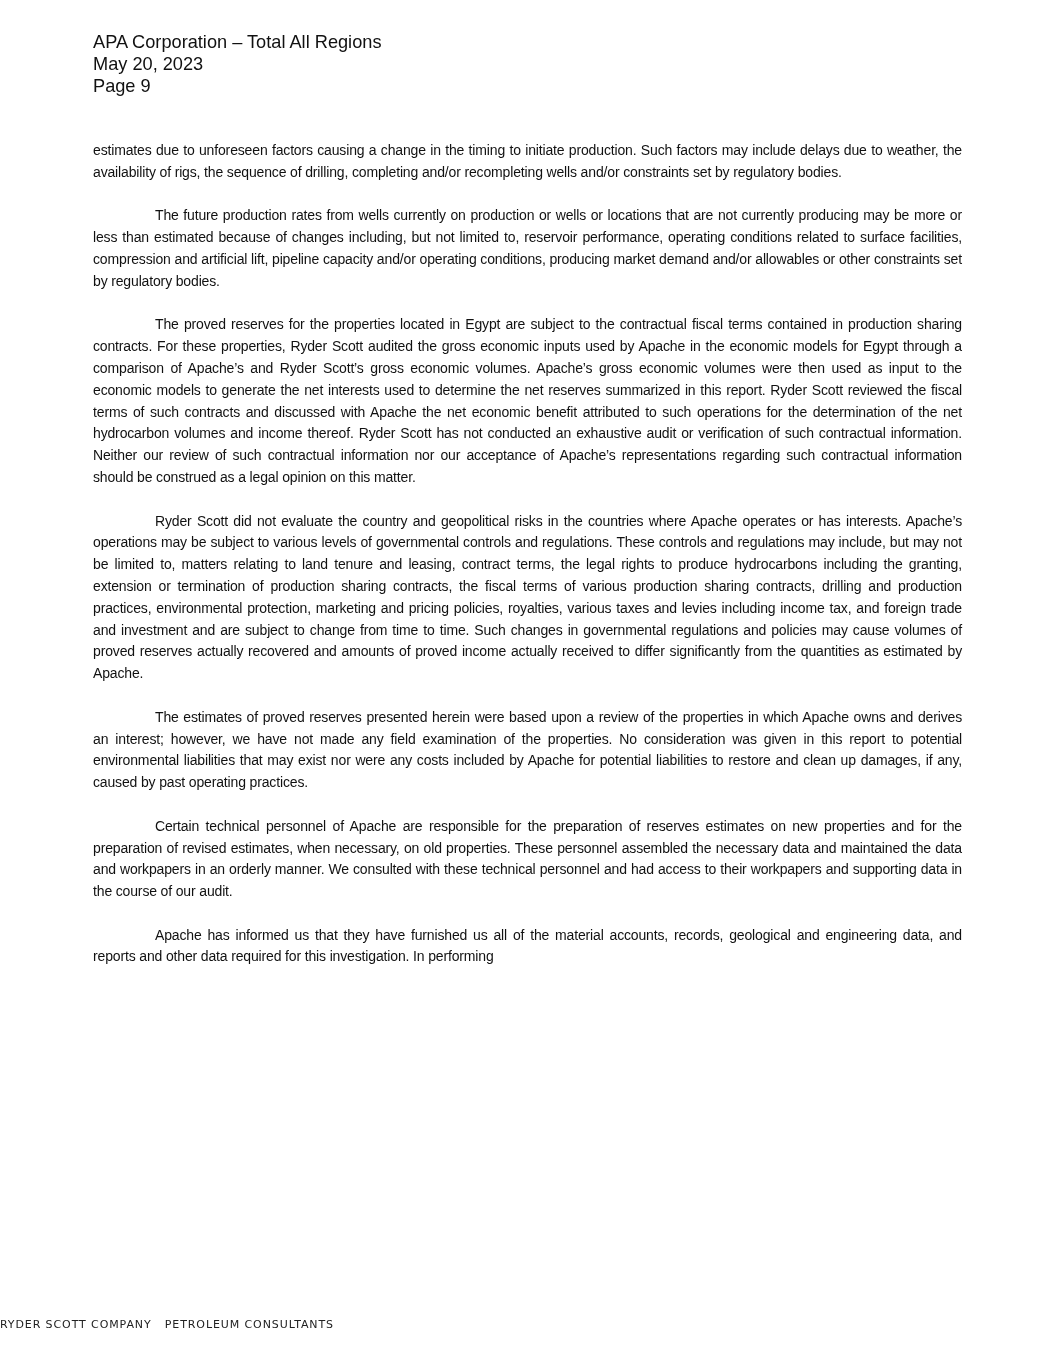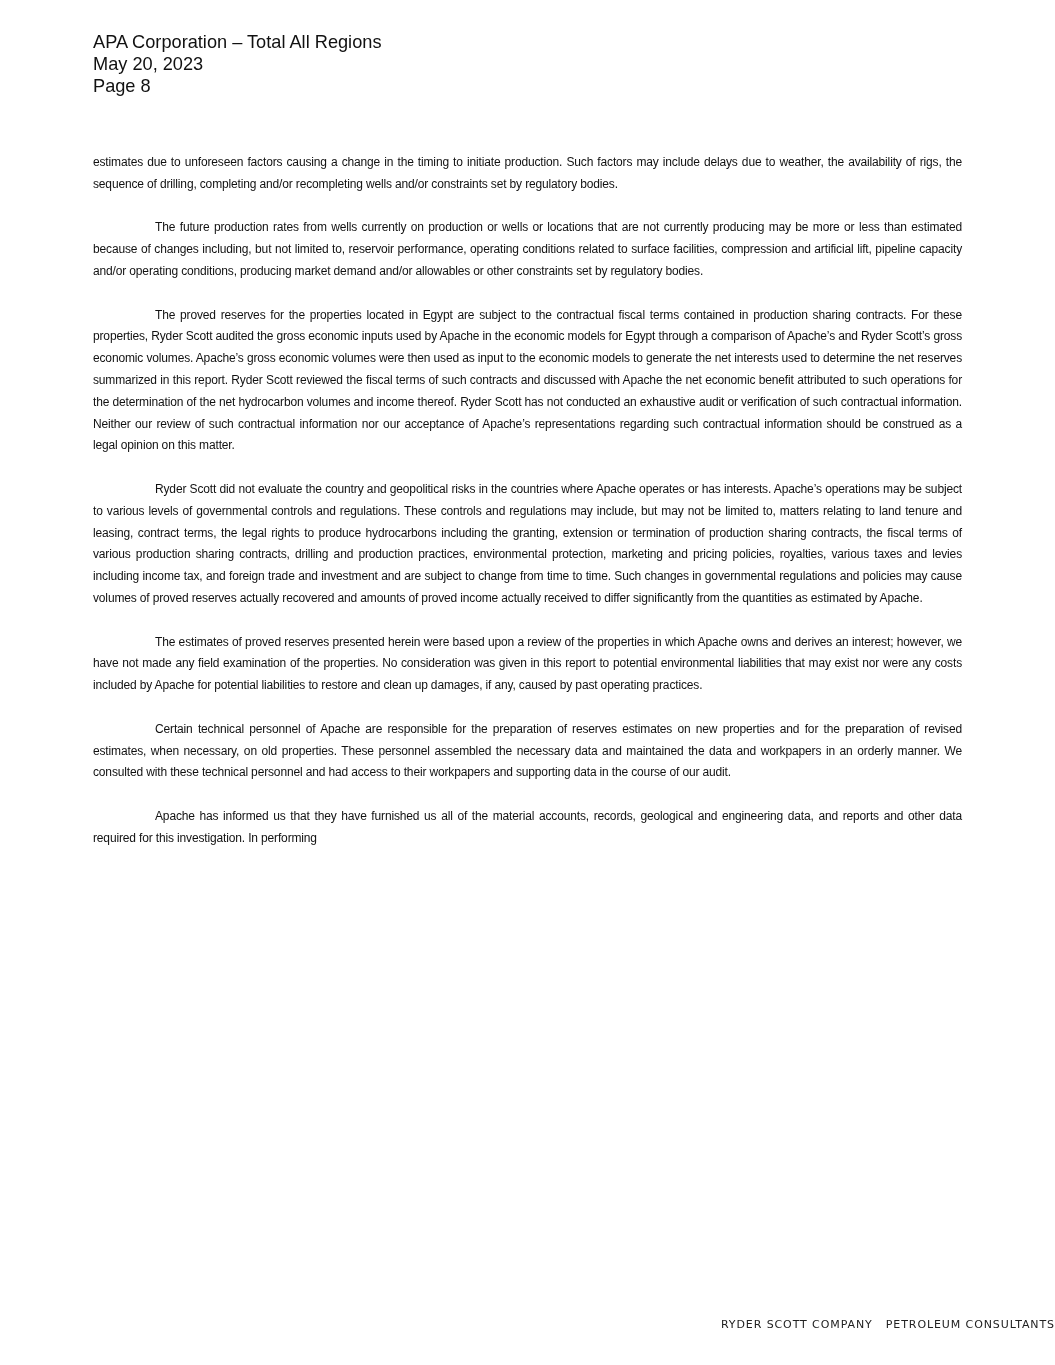--- a/index.html
+++ b/index.html
@@ -28,60 +28,60 @@
       top: 31px;
       font-size: 18.2px;
       line-height: 22px;
     }
     .header div {
       white-space: nowrap;
     }
     .body-text {
       position: absolute;
       left: 93px;
-      top: 152px;
+      top: 140px;
       width: 869px;
-      font-size: 12px;
+      font-size: 14px;
       line-height: 21.8px;
       letter-spacing: -0.15px;
     }
     .para {
       margin: 0 0 21.8px 0;
       text-align: justify;
       text-indent: 62px;
       hyphens: none;
     }
     .para.continuation {
       text-indent: 0;
     }
     .para.last {
       margin-bottom: 12px;
     }
     .footer {
       position: absolute;
       left: 0;
       width: 1055px;
       top: 1318px;
-      text-align: right;
+      text-align: left;
       font-family: "DejaVu Sans", sans-serif;
       font-size: 11px;
       letter-spacing: 0.9px;
       color: #222222;
       white-space: pre;
     }
   </style>
 </head>
 <body>
 
 <div class="page">
 
   <div class="header">
     <div>APA Corporation – Total All Regions</div>
     <div>May 20, 2023</div>
-    <div>Page 8</div>
+    <div>Page 9</div>
   </div>
 
   <div class="body-text">
     <p class="para continuation">estimates due to unforeseen factors causing a change in the timing to initiate production.  Such factors may include delays due to weather, the availability of rigs, the sequence of drilling, completing and/or recompleting wells and/or constraints set by regulatory bodies.</p>
     <p class="para">The future production rates from wells currently on production or wells or locations that are not currently producing may be more or less than estimated because of changes including, but not limited to, reservoir performance, operating conditions related to surface facilities, compression and artificial lift, pipeline capacity and/or operating conditions, producing market demand and/or allowables or other constraints set by regulatory bodies.</p>
     <p class="para">The proved reserves for the properties located in Egypt are subject to the contractual fiscal terms contained in production sharing contracts.  For these properties, Ryder Scott audited the gross economic inputs used by Apache in the economic models for Egypt through a comparison of Apache’s and Ryder Scott’s gross economic volumes.  Apache’s gross economic volumes were then used as input to the economic models to generate the net interests used to determine the net reserves summarized in this report.  Ryder Scott reviewed the fiscal terms of such contracts and discussed with Apache the net economic benefit attributed to such operations for the determination of the net hydrocarbon volumes and income thereof.  Ryder Scott has not conducted an exhaustive audit or verification of such contractual information.  Neither our review of such contractual information nor our acceptance of Apache’s representations regarding such contractual information should be construed as a legal opinion on this matter.</p>
     <p class="para">Ryder Scott did not evaluate the country and geopolitical risks in the countries where Apache operates or has interests.  Apache’s operations may be subject to various levels of governmental controls and regulations.  These controls and regulations may include, but may not be limited to, matters relating to land tenure and leasing, contract terms, the legal rights to produce hydrocarbons including the granting, extension or termination of production sharing contracts, the fiscal terms of various production sharing contracts, drilling and production practices, environmental protection, marketing and pricing policies, royalties, various taxes and levies including income tax, and foreign trade and investment and are subject to change from time to time.  Such changes in governmental regulations and policies may cause volumes of proved reserves actually recovered and amounts of proved income actually received to differ significantly from the quantities as estimated by Apache.</p>
     <p class="para">The estimates of proved reserves presented herein were based upon a review of the properties in which Apache owns and derives an interest; however, we have not made any field examination of the properties.  No consideration was given in this report to potential environmental liabilities that may exist nor were any costs included by Apache for potential liabilities to restore and clean up damages, if any, caused by past operating practices.</p>
     <p class="para">Certain technical personnel of Apache are responsible for the preparation of reserves estimates on new properties and for the preparation of revised estimates, when necessary, on old properties.  These personnel assembled the necessary data and maintained the data and workpapers in an orderly manner.  We consulted with these technical personnel and had access to their workpapers and supporting data in the course of our audit.</p>
     <p class="para last">Apache has informed us that they have furnished us all of the material accounts, records, geological and engineering data, and reports and other data required for this investigation.  In performing</p>

